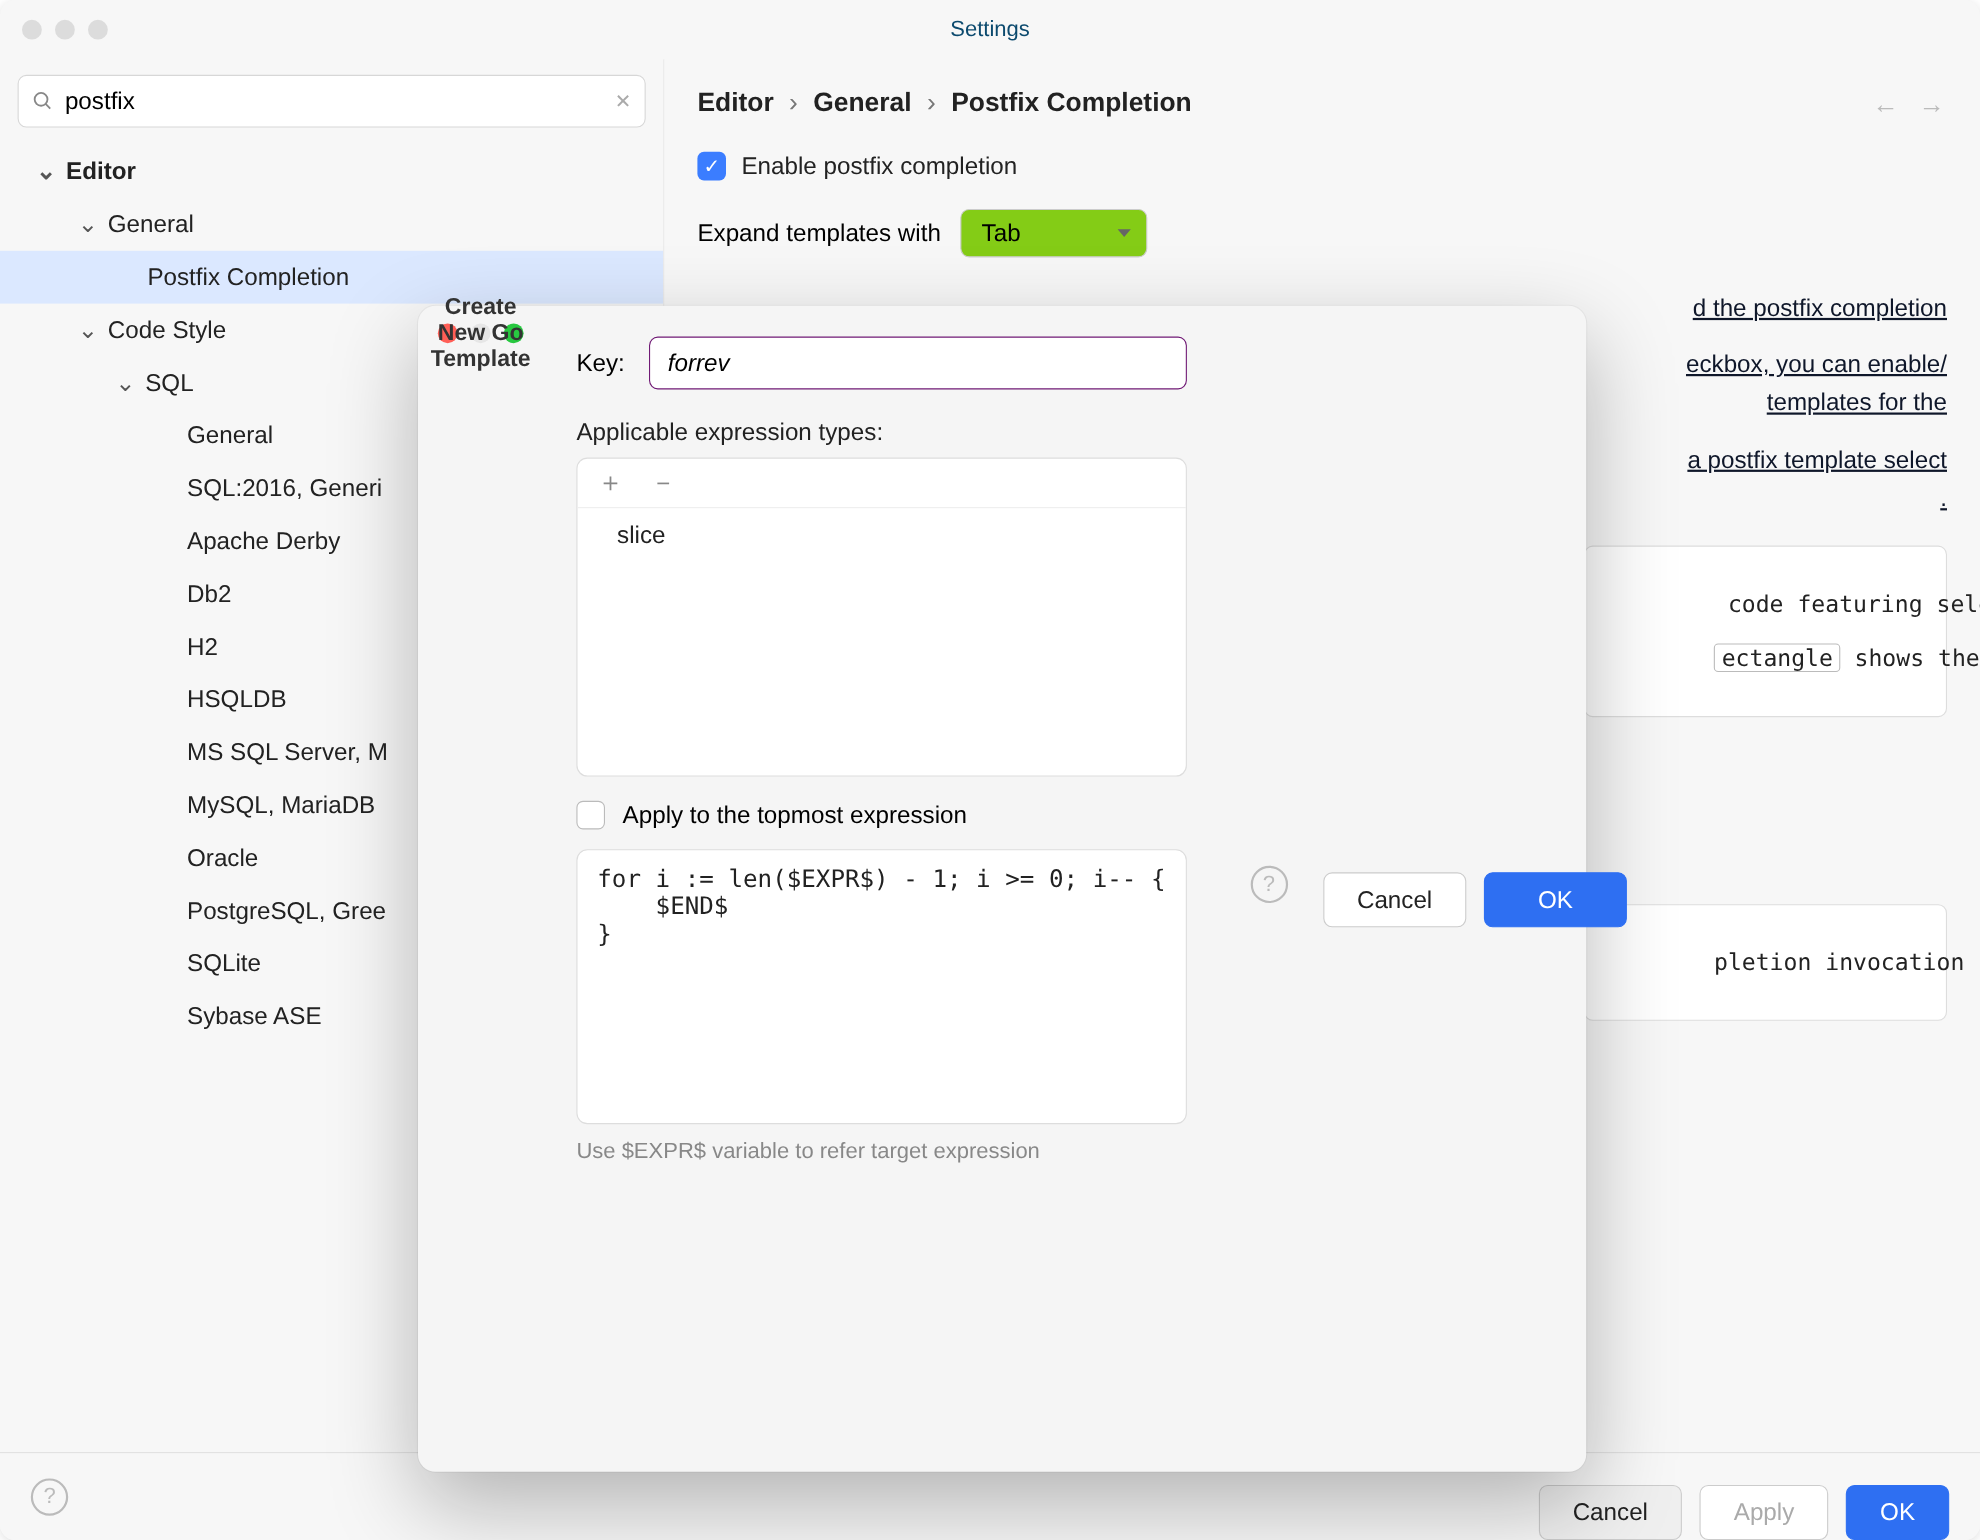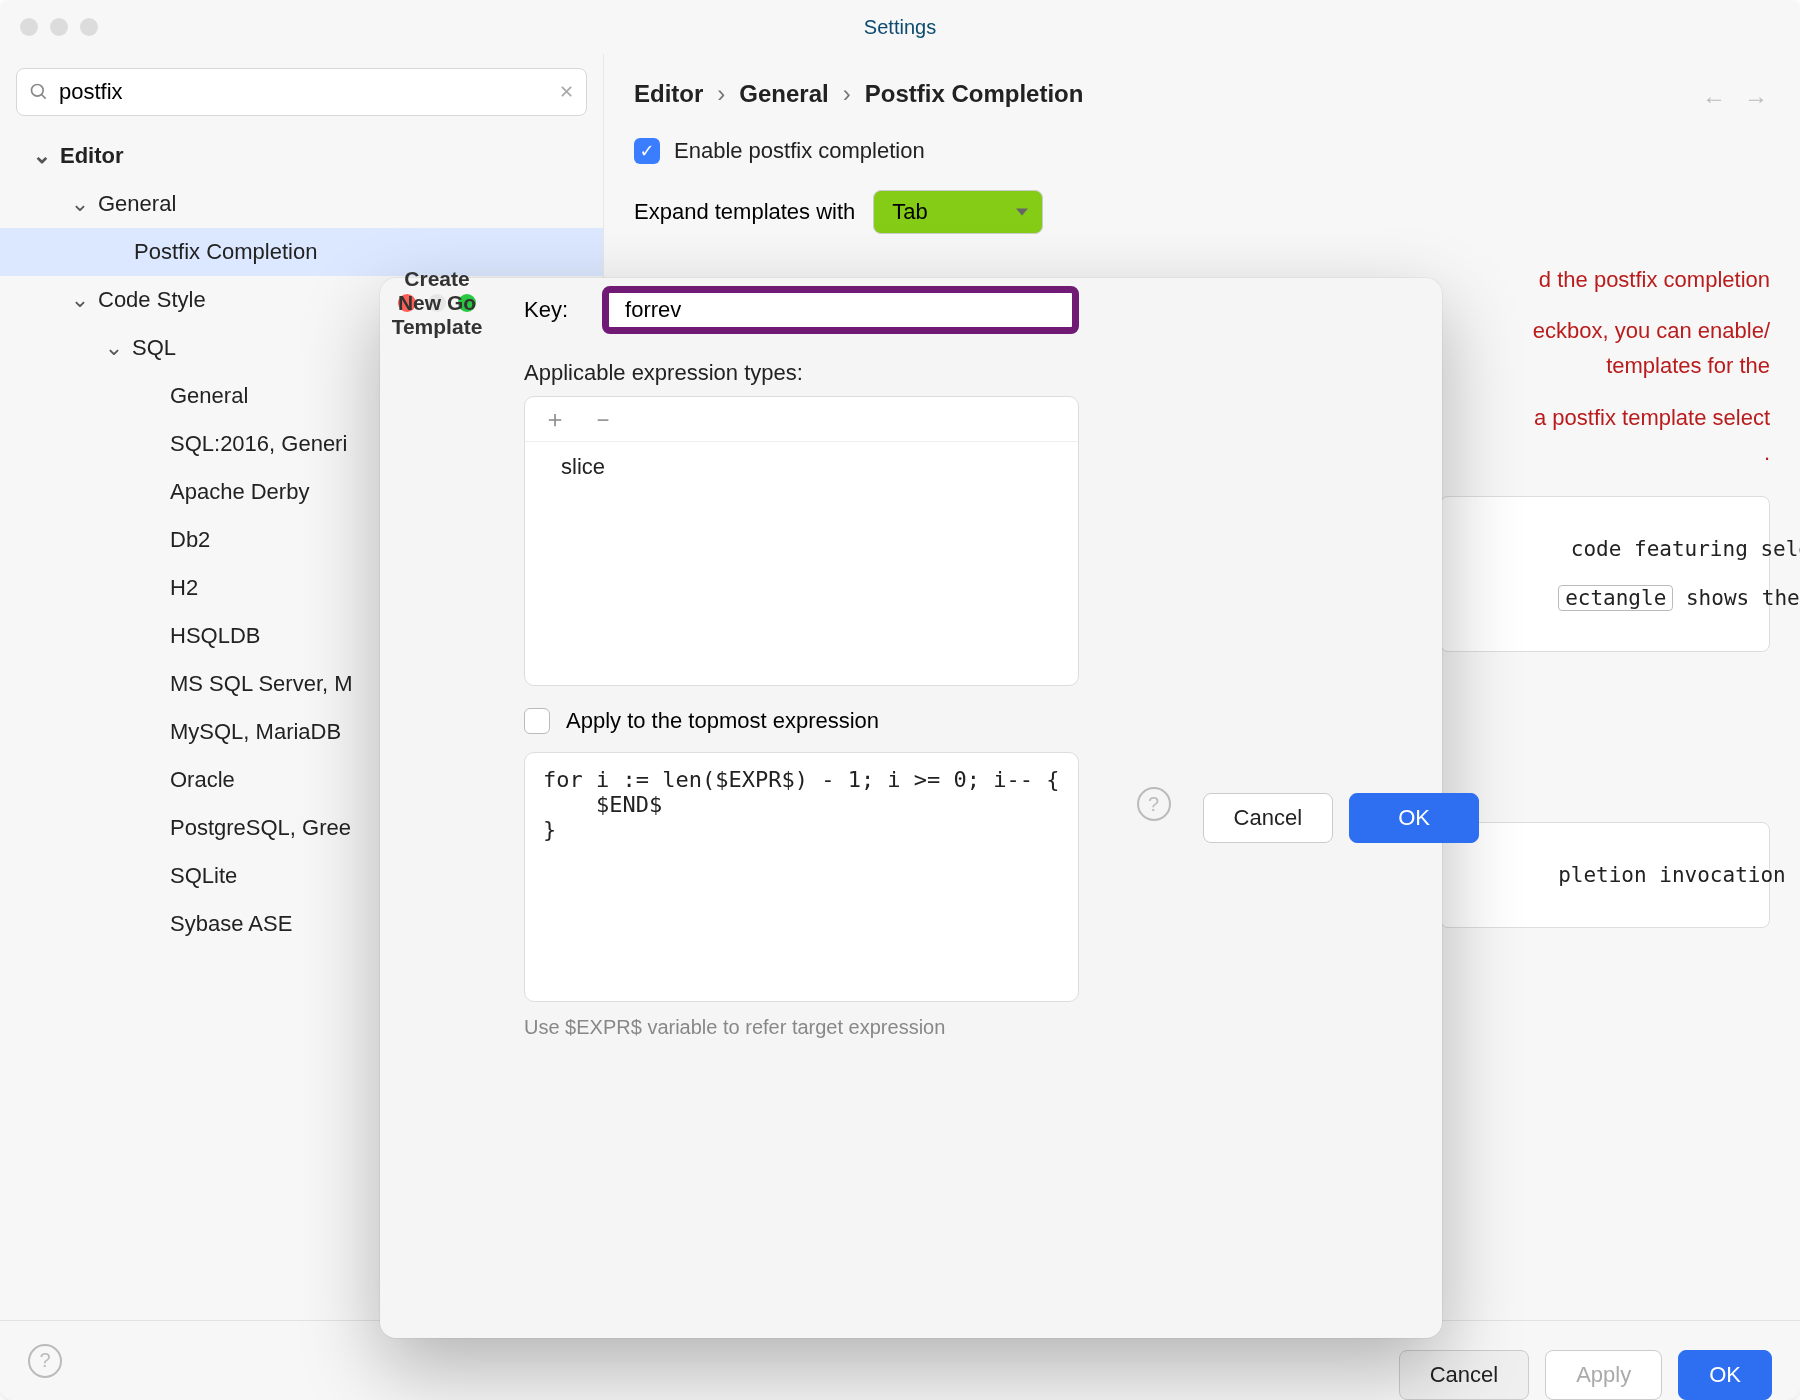--- a/index.html
+++ b/index.html
@@ -148,21 +148,22 @@
   }
   .select::after {
     content:""; position:absolute;right:14px;top:50%;
     width:0;height:0;border-left:6px solid transparent;border-right:6px solid transparent;border-top:7px solid #666;
     transform:translateY(-50%);
   }
   .main-para {
     font-size:22px;
     padding: 8px 30px;
     line-height:1.6;
-    color:#b91c1c;
+    color:#0f172a;
+    text-decoration:underline;
   }
   .code-preview {
     font-family: ui-monospace, Menlo, Monaco, monospace;
     background:#fff;border:1px solid #ddd;border-radius:8px;
     padding:16px;
     font-size:21px;
     color:#222;
     white-space:pre;
     margin:18px 30px;
   }
@@ -208,25 +209,25 @@
   .modal .m-titlebar {
     height:50px;display:flex;align-items:center;padding:0 18px;position:relative;
   }
   .m-traffic { display:flex;gap:12px; }
   .m-traffic span { width:18px;height:18px;border-radius:50%;display:inline-block; }
   .tl-red { background:#ff5f57; }
   .tl-yel { background:#e6e6e6; }
   .tl-grn { background:#28c840; }
   .m-title { position:absolute;left:0;right:0;text-align:center;font-size:21px;font-weight:600;color:#333;pointer-events:none; }
   .m-body { padding: 8px 30px 0; flex:1; display:flex;flex-direction:column; }
-  .row-key { display:flex;align-items:center;gap:34px;margin-top:0; }
+  .row-key { display:flex;align-items:center;gap:22px;margin-top:20px; }
   .row-key label { font-size:22px; }
   .row-key input {
-    flex:1;height:48px;border:7px solid #701a75;border-radius:8px;
-    padding:0 16px;font-size:22px;outline:none;background:#fff;
+    flex:1;height:48px;border:1px solid #701a75;border-radius:8px;
+    padding:0 16px;font-size:22px;outline:none;background:#fff;font-style:italic;
   }
   .label-section { font-size:22px;margin-top:26px;color:#222; }
   .types-box {
     margin-top:10px;
     background:#fff;border:1px solid #ddd;border-radius:10px;
     height:290px;
     display:flex;flex-direction:column;
   }
   .types-tools { display:flex;gap:24px;padding:10px 18px;border-bottom:1px solid #eee; }
   .types-tools .t { color:#888;font-size:24px;cursor:pointer; line-height:1; }

